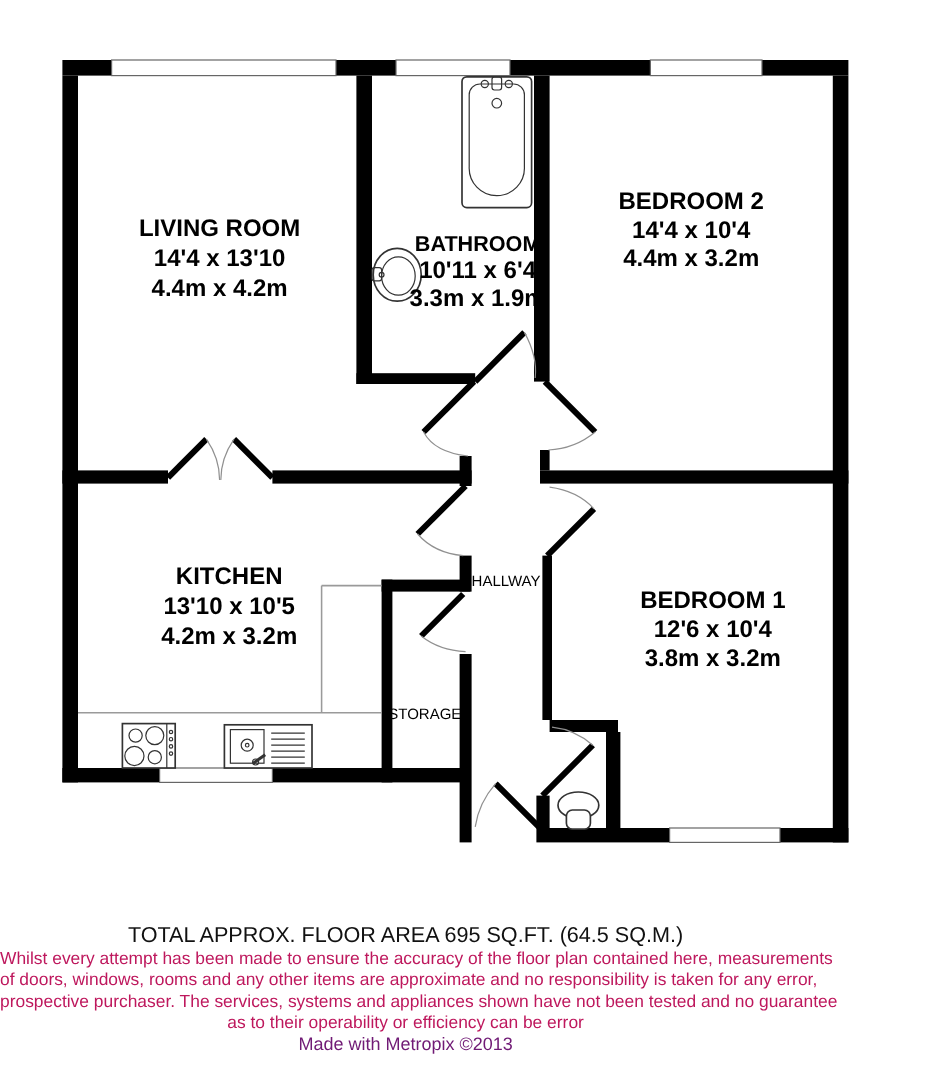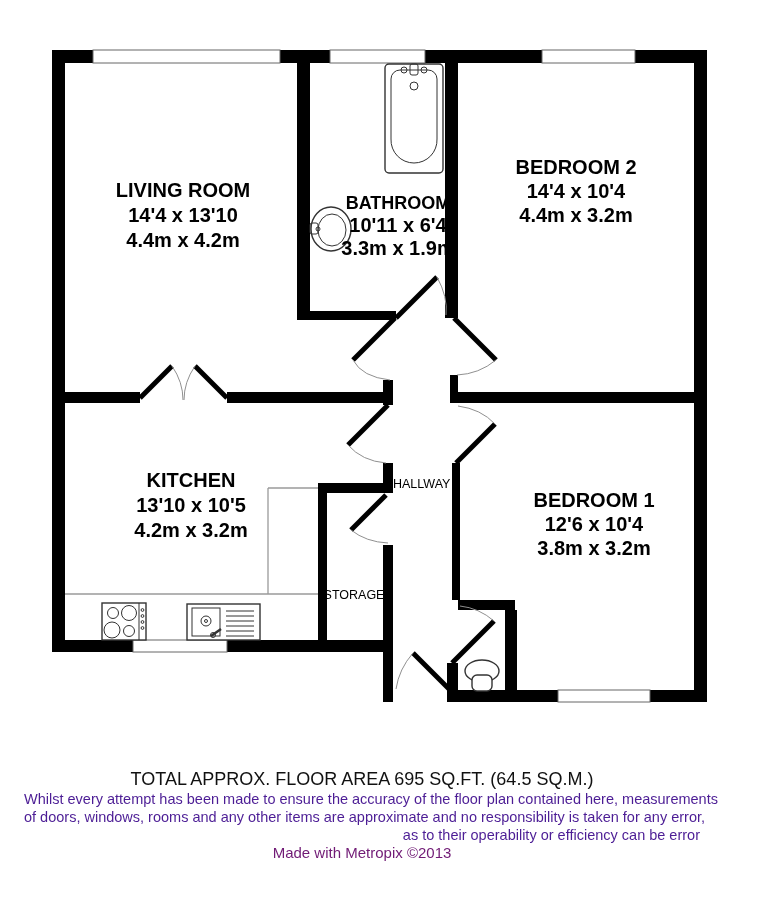--- a/index.html
+++ b/index.html
@@ -22,30 +22,29 @@
   }
   .wall { fill: #000000; stroke: none; }
   .window-rect { fill: #ffffff; stroke: #666666; stroke-width: 1; }
   .door-leaf { stroke: #000000; stroke-width: 5; fill: none; }
   .door-arc { stroke: #909090; stroke-width: 1; fill: none; }
   .fixture { stroke: #333333; stroke-width: 1.4; fill: #ffffff; }
   .fixture-thin { stroke: #333333; stroke-width: 1; fill: none; }
   .counter-line { stroke: #9a9a9a; stroke-width: 1.3; fill: none; }
   #footer {
     position: absolute; left: 0; top: 768px; width: 676px;
-    text-align: center; color: #111111; padding-left: 24px;
+    text-align: center; color: #111111;
   }
   #footer-title {
     font-size: 18px; line-height: 22px; color: #111111;
     white-space: nowrap;
   }
   .disclaimer-line {
-    font-size: 14.5px; line-height: 18px; color: #4c1d95;
+    font-size: 14.5px; line-height: 18px; color: #be185d;
     white-space: nowrap;
-    text-align: right;
   }
   #credit-line {
     font-size: 15px; line-height: 18px; color: #701a75;
     white-space: nowrap;
   }
 </style>
 </head>
 <body>
 
 <svg id="plan-svg" width="775" height="760" viewBox="0 0 775 760" xmlns="http://www.w3.org/2000/svg">
@@ -196,16 +195,17 @@
     <text class="zone-label" x="393" y="488" text-anchor="start">HALLWAY</text>
     <text class="zone-label" x="354" y="599">STORAGE</text>
   </g>
 </svg>
 
 <div id="footer">
   <div id="footer-title">TOTAL APPROX. FLOOR AREA 695 SQ.FT. (64.5 SQ.M.)</div>
   <div>
     <div class="disclaimer-line">Whilst every attempt has been made to ensure the accuracy of the floor plan contained here, measurements</div>
     <div class="disclaimer-line">of doors, windows, rooms and any other items are approximate and no responsibility is taken for any error,</div>
+    <div class="disclaimer-line">prospective purchaser. The services, systems and appliances shown have not been tested and no guarantee</div>
     <div class="disclaimer-line">as to their operability or efficiency can be error</div>
   </div>
   <div id="credit-line">Made with Metropix ©2013</div>
 </div>
 
 </body></html>

